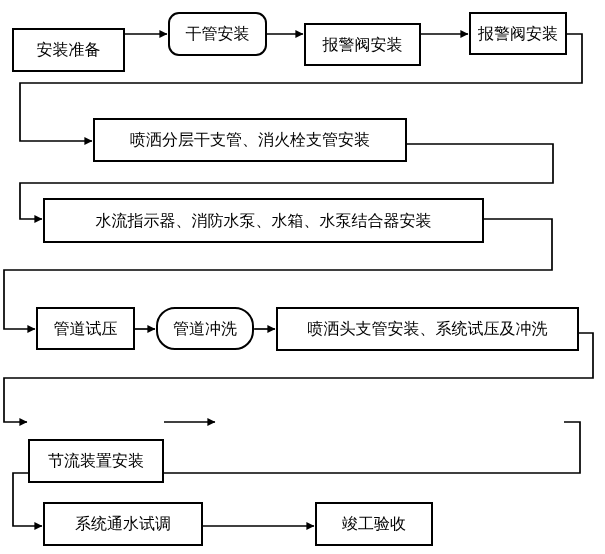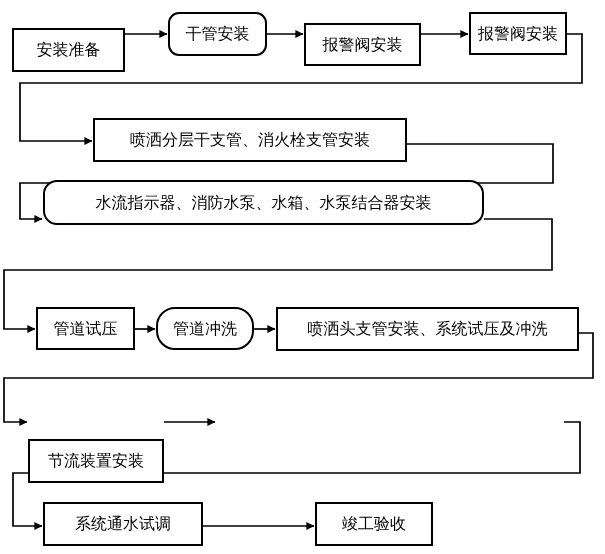--- a/index.html
+++ b/index.html
@@ -32,21 +32,21 @@
     white-space: nowrap;
   }
   
   .b0  { left: 12px;  top: 28px;  width: 113px; height: 44px; }
   .b1  { left: 168px; top: 12px;  width: 99px;  height: 44px; border-radius: 11px; }
   .b2  { left: 304px; top: 12px;  width: 117px; height: 43px; margin-top: 11px; }
   .b3  { left: 469px; top: 12px;  width: 98px;  height: 43px; }
   
   .b4  { left: 93px;  top: 118px; width: 314px; height: 44px; }
   
-  .b5  { left: 43px;  top: 180px; width: 441px; height: 45px; border-radius: 14px; }
+  .b5  { left: 43px;  top: 198px; width: 441px; height: 45px; }
   
   .b6  { left: 36px;  top: 307px; width: 99px;  height: 43px; }
   .b7  { left: 156px; top: 307px; width: 98px;  height: 43px; border-radius: 19px; }
   .b8  { left: 276px; top: 307px; width: 303px; height: 44px; }
   
   .b9  { left: 28px;  top: 399px; width: 136px; height: 44px; margin-top: 40px; }
   .b10 { left: 216px; top: 398px; width: 348px; height: 45px; }
   
   .b11 { left: 43px;  top: 502px; width: 160px; height: 44px; }
   .b12 { left: 315px; top: 502px; width: 118px; height: 44px; }

